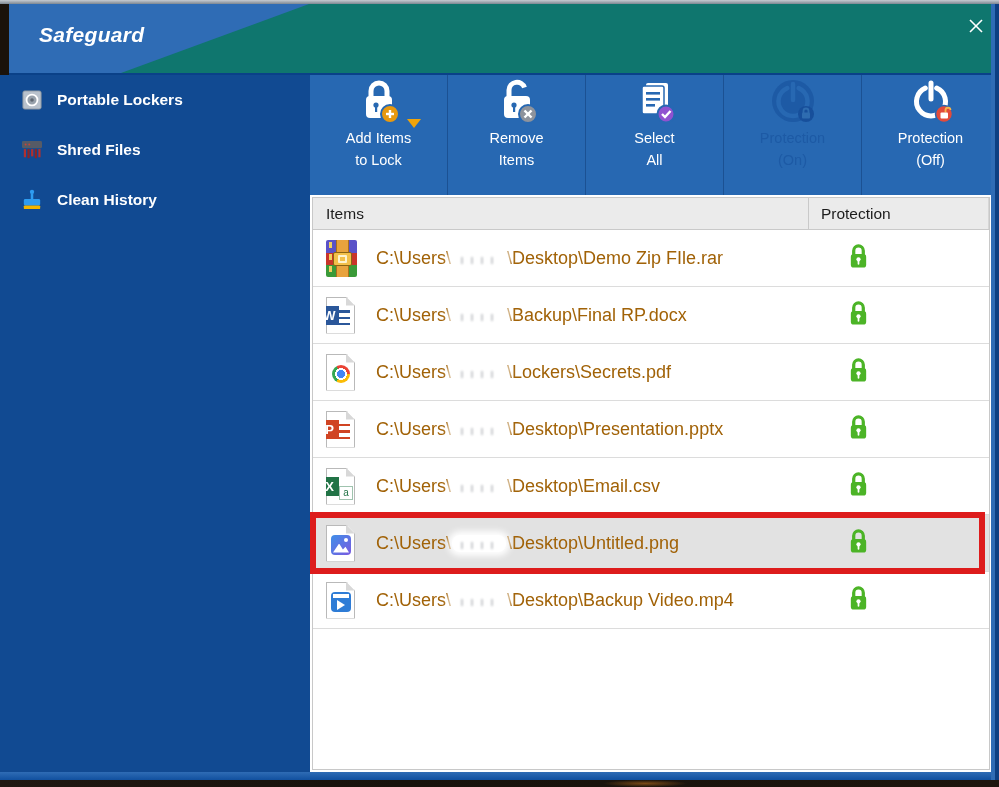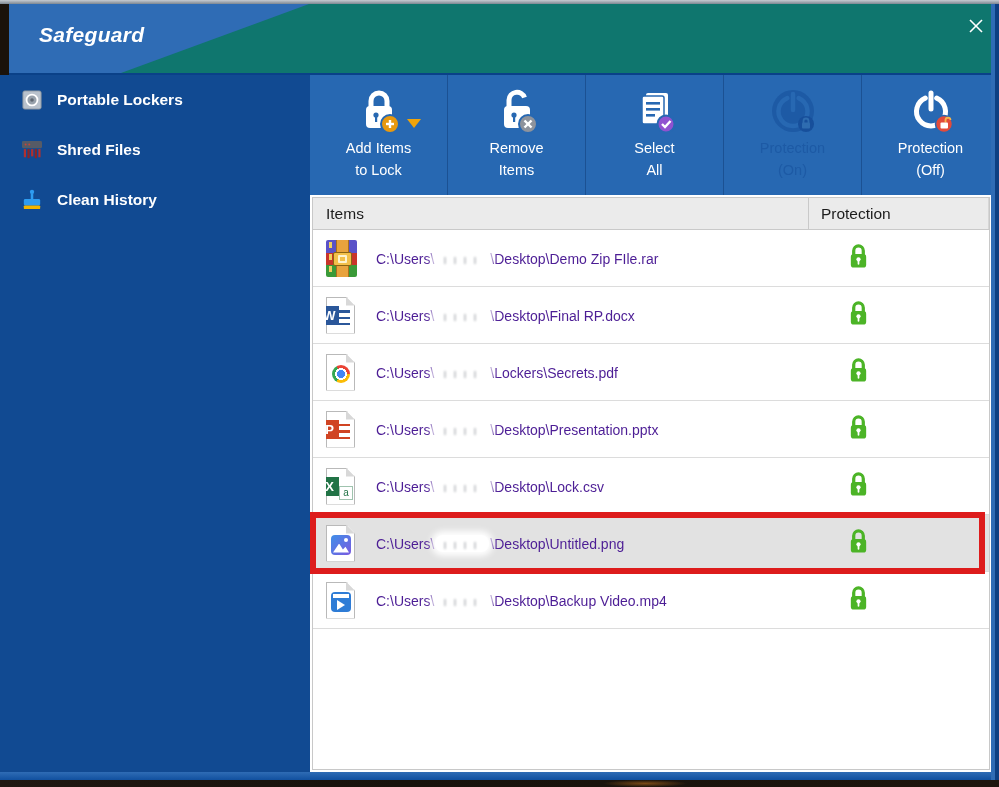--- a/index.html
+++ b/index.html
@@ -32,21 +32,21 @@
   .side-item{height:50px;display:flex;align-items:center;gap:14px;
     padding-left:21px;color:#fff;font-weight:bold;font-size:15.5px;cursor:pointer;}
   .side-item.selected{height:53px;background:#2768b2;}
   .side-ico{width:22px;height:24px;flex:0 0 22px;display:flex;
     align-items:center;justify-content:center;}
 
   
   .toolbar{position:absolute;left:310px;top:75px;width:689px;height:120px;
     background:#2768b2;display:flex;z-index:4;}
   .tb-btn{flex:1;display:flex;flex-direction:column;align-items:center;
-    padding-top:10px;color:#fff;font-size:14.5px;line-height:22px;
+    color:#fff;font-size:14.5px;line-height:22px;
     text-align:center;border-right:1px solid #1b5193;cursor:pointer;position:relative;}
   .tb-btn:last-child{border-right:none;}
   .tb-btn .ico{height:52px;display:flex;align-items:center;justify-content:center;}
   .tb-btn.disabled{color:#1d5aa5;cursor:default;}
   .add-caret{position:absolute;left:50%;top:44px;margin-left:28px;width:0;height:0;
     border-left:7px solid transparent;border-right:7px solid transparent;
     border-top:9px solid #f0a40a;}
 
   
   .content{position:absolute;left:310px;top:195px;width:689px;height:577px;
@@ -56,21 +56,21 @@
   .list-header{height:31px;background:#ebebeb;border-bottom:1px solid #c9c9c9;
     display:flex;font-size:15.5px;color:#1c1c1c;}
   .hcell{display:flex;align-items:center;}
   .hcell.items{width:496px;padding-left:13px;}
   .hcell.protection{width:172px;padding-left:12px;
     border-left:1px solid #c9c9c9;border-right:1px solid #d6d6d6;}
   .row{position:relative;height:56px;border-bottom:1px solid #dcdcdc;
     display:flex;align-items:center;padding-left:13px;cursor:pointer;background:#fff;}
   .row.selected{background:#e2e2e2;}
   .row-icon{width:50px;flex:0 0 50px;display:flex;align-items:center;}
-  .row-path{font-size:14px;color:#4c1d95;white-space:nowrap;}
+  .row-path{font-size:18px;color:#a16207;white-space:nowrap;}
   .row-lock{position:absolute;left:534px;top:50%;transform:translateY(-50%);}
   .redacted{display:inline-block;width:54px;height:17px;vertical-align:-3px;
     background:#fff;border-radius:8px;margin:0 1px;position:relative;
     box-shadow:0 0 6px 4px rgba(255,255,255,.97);}
   .redacted::after{content:"";position:absolute;left:9px;right:11px;bottom:3px;height:7px;
     background:repeating-linear-gradient(90deg,rgba(80,85,95,.30) 0 2px,transparent 2px 10px);
     filter:blur(.8px);}
   .red-box{position:absolute;left:-3px;top:314px;width:663px;height:50px;
     border:6px solid #dd1c1c;z-index:6;pointer-events:none;}
 
@@ -287,21 +287,21 @@
       </div>
 
       <div class="row">
         <span class="row-icon">
           <span class="page word">
               <span class="fold"></span>
               <span class="lines blue"></span>
             <span class="badge-sq">W</span>
             </span>
         </span>
-        <span class="row-path"><span>C:\Users\</span><span class="redacted"></span><span>\Desktop\Final RP.docx</span></span>
+        <span class="row-path"><span>C:\Users\</span><span class="redacted"></span><span>\Backup\Final RP.docx</span></span>
         <span class="row-lock">
           <svg width="23" height="29" viewBox="0 0 24 30">
               <path d="M7 14 v-4.5 a5 5 0 0 1 10 0 V14" fill="none" stroke="#4cb427" stroke-width="3.4"></path>
               <rect x="4" y="13" width="16" height="14" rx="3" fill="#4cb427"></rect>
               <circle cx="12" cy="18.5" r="2.2" fill="#fff"></circle>
               <rect x="11.1" y="19.5" width="1.8" height="4.5" rx=".9" fill="#fff"></rect>
             </svg>
         </span>
       </div>
 
@@ -343,21 +343,21 @@
       </div>
 
       <div class="row">
         <span class="row-icon">
           <span class="page xls">
               <span class="fold"></span>
             <span class="badge-sq">X</span>
             <span class="sub-a">a</span>
             </span>
         </span>
-        <span class="row-path"><span>C:\Users\</span><span class="redacted"></span><span>\Desktop\Lock.csv</span></span>
+        <span class="row-path"><span>C:\Users\</span><span class="redacted"></span><span>\Desktop\Email.csv</span></span>
         <span class="row-lock">
           <svg width="23" height="29" viewBox="0 0 24 30">
               <path d="M7 14 v-4.5 a5 5 0 0 1 10 0 V14" fill="none" stroke="#4cb427" stroke-width="3.4"></path>
               <rect x="4" y="13" width="16" height="14" rx="3" fill="#4cb427"></rect>
               <circle cx="12" cy="18.5" r="2.2" fill="#fff"></circle>
               <rect x="11.1" y="19.5" width="1.8" height="4.5" rx=".9" fill="#fff"></rect>
             </svg>
         </span>
       </div>
 

